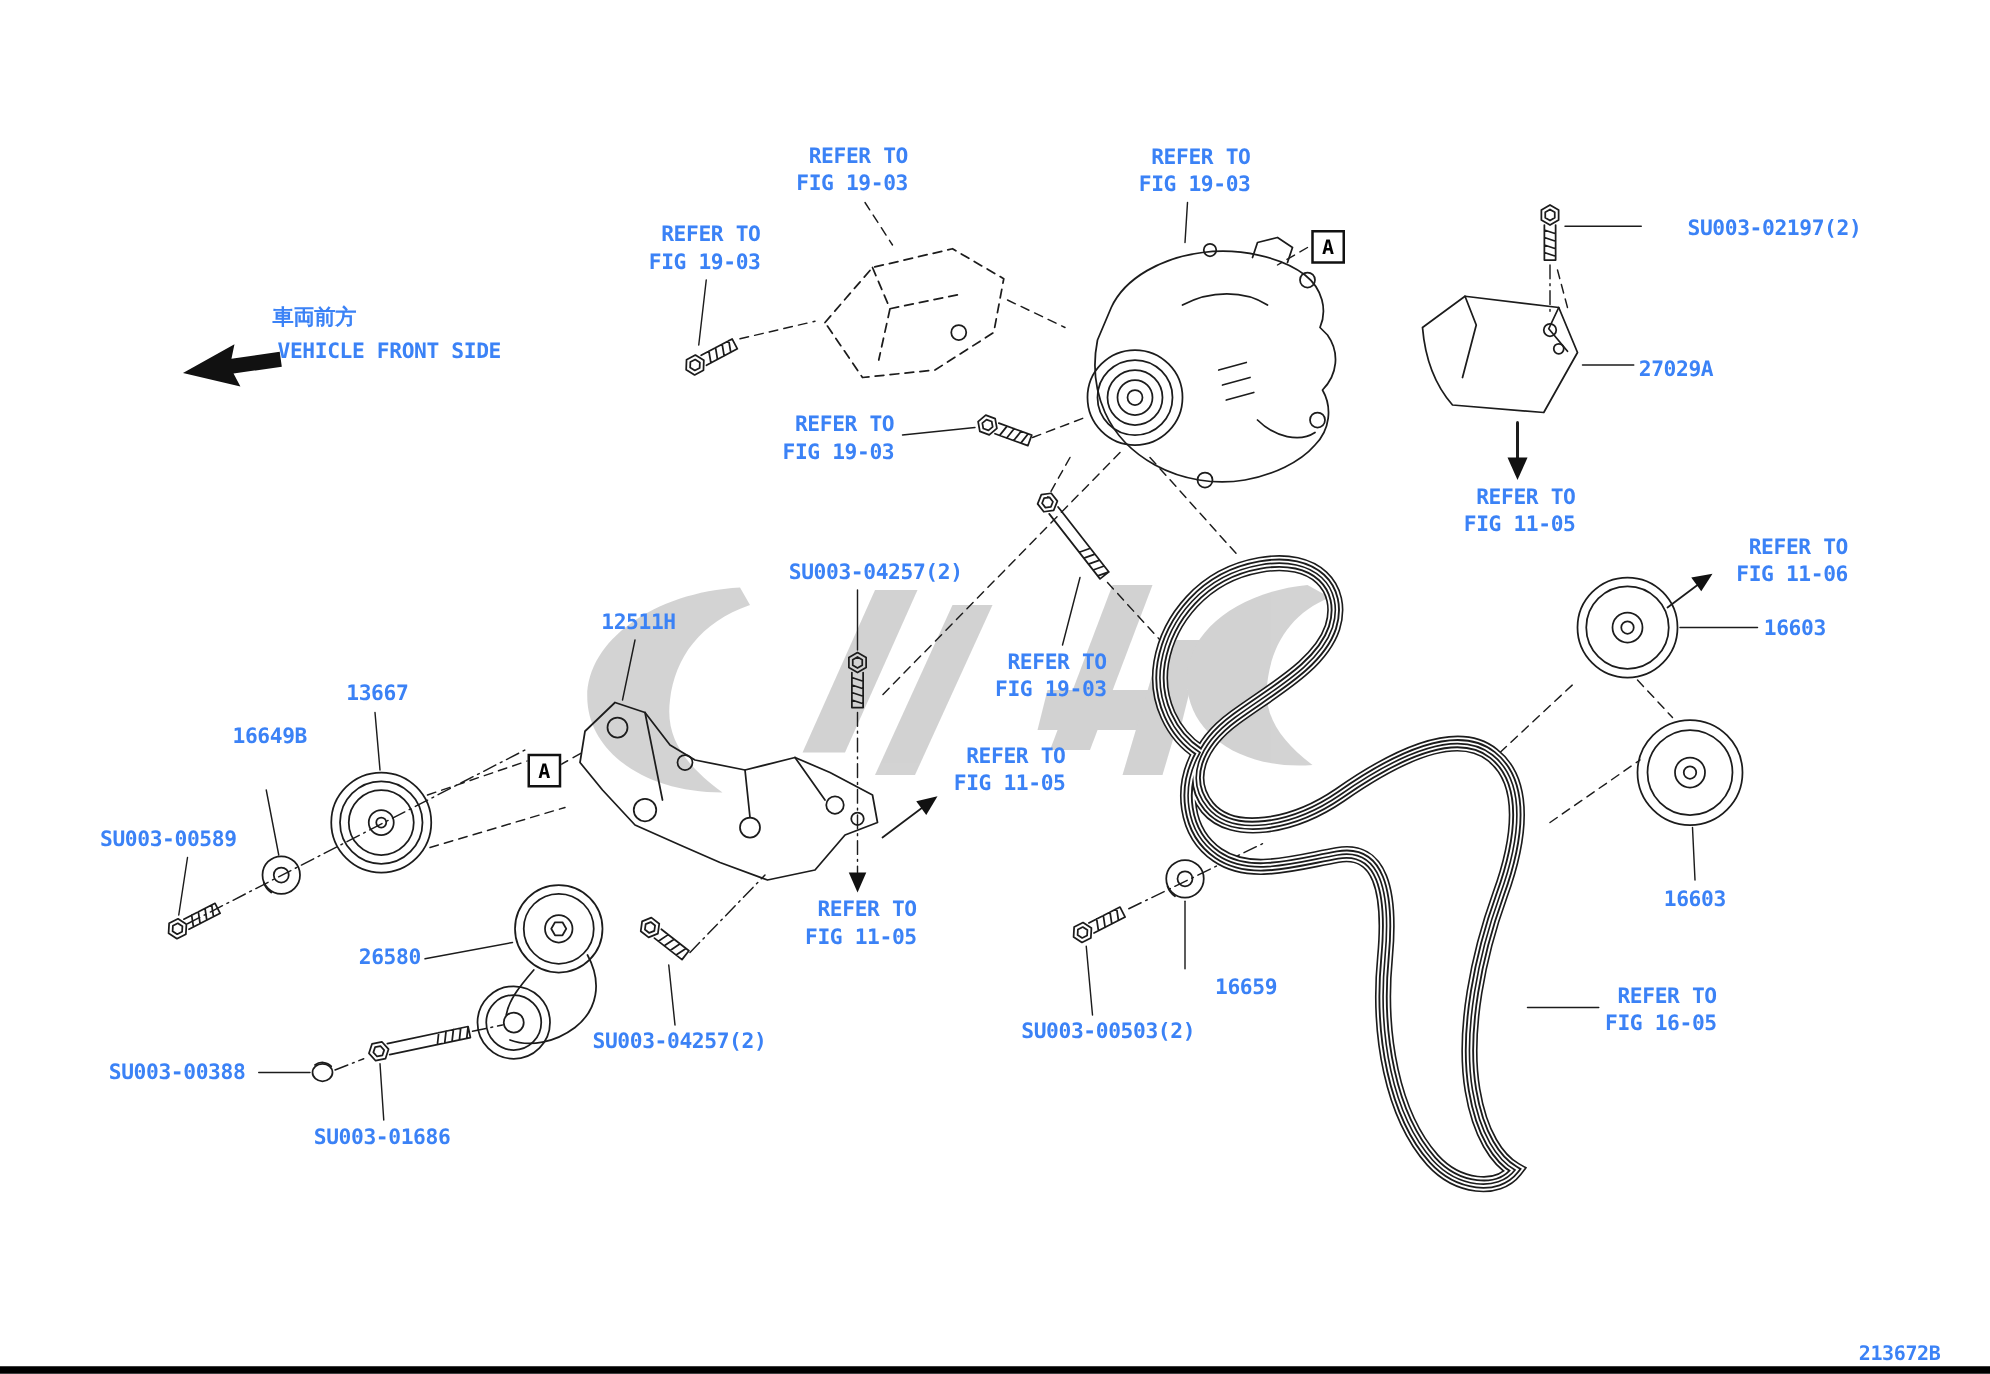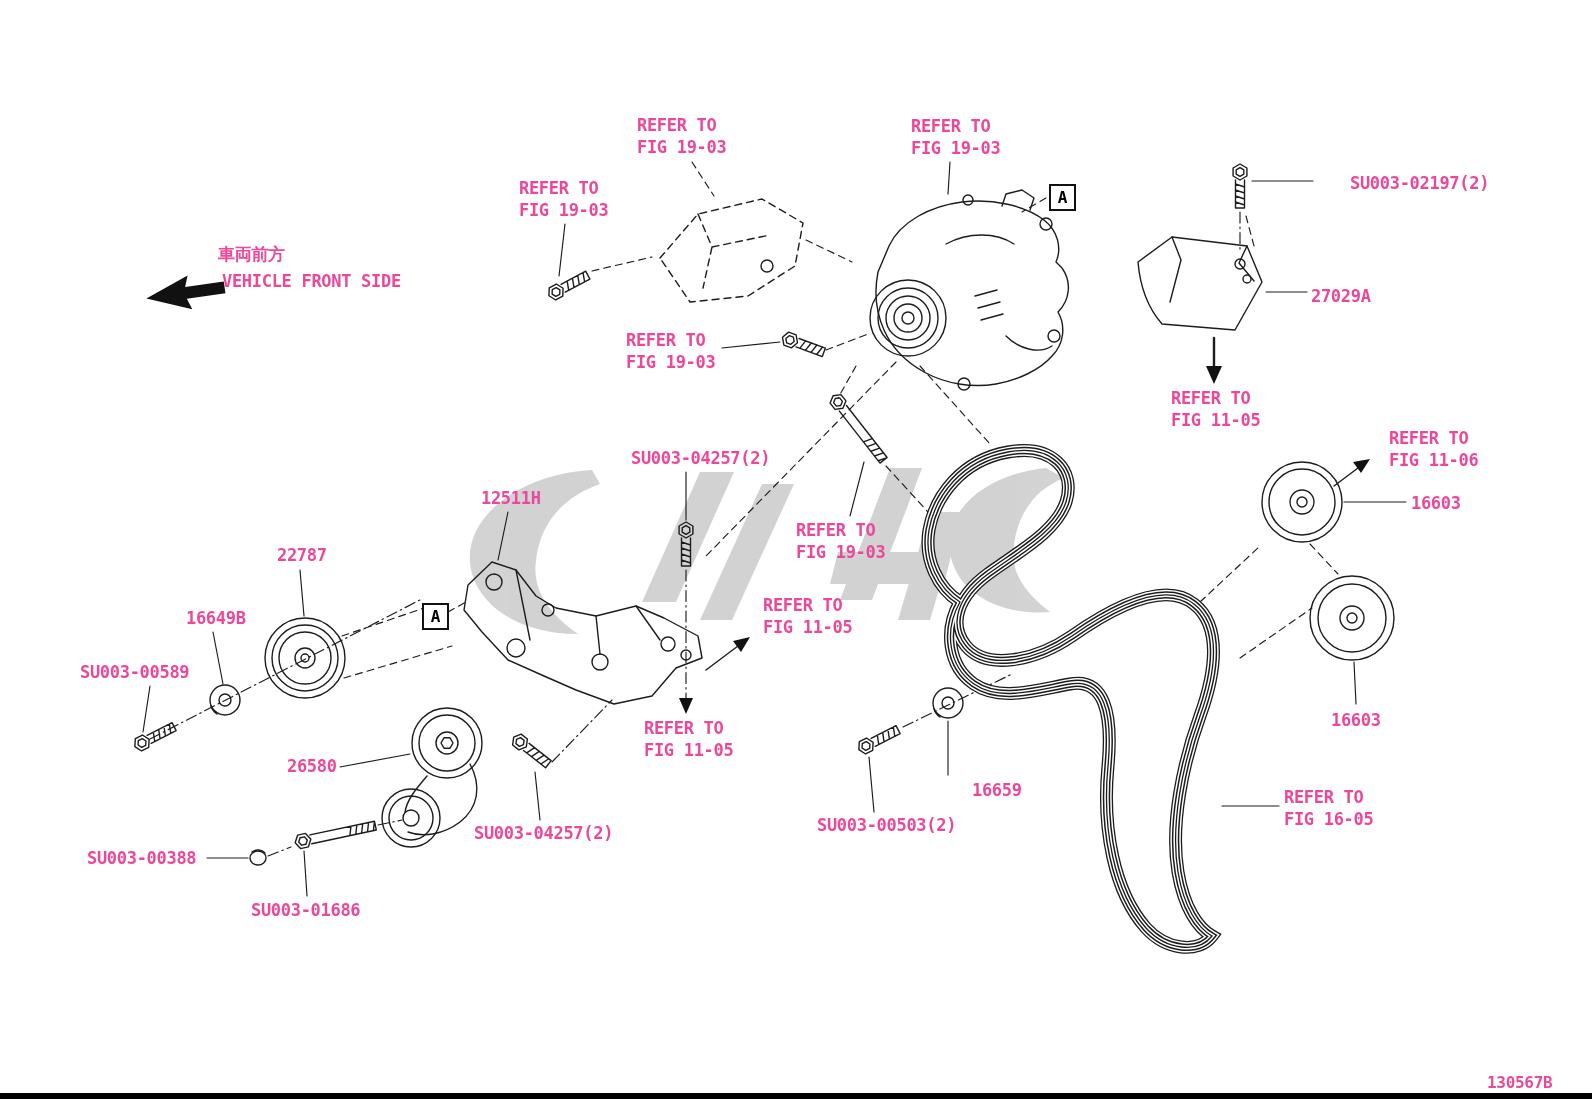--- a/index.html
+++ b/index.html
@@ -7,22 +7,22 @@
   .stage { position:absolute; left:0; top:0; width:1592px; height:1099px; background:#fff;
            font-family:"DejaVu Sans Mono", monospace; }
   .art { position:absolute; left:0; top:0; }
   .ln { stroke:#1c1c1c; stroke-width:1.4; fill:none; stroke-linecap:round; stroke-linejoin:round; }
   .thin { stroke-width:1.15; }
   .thick { stroke-width:2.4; }
   .dash { stroke-dasharray:7 5; }
   .ddot { stroke-dasharray:11 4 1.5 4; }
   .fillb { fill:#111; stroke:none; }
   .wm { fill:#c6c6c6; opacity:.78; stroke:none; }
-  .lbl { position:absolute; font:700 17px/22px "DejaVu Sans Mono", monospace; color:#ec4899;
-         white-space:pre-line; letter-spacing:-0.3px; }
+  .lbl { position:absolute; font:700 17px/22px "DejaVu Sans Mono", monospace; color:#3b82f6;
+         white-space:pre-line; letter-spacing:-0.3px;text-align:right; }
   .small { font-size:16px; }
   .abox { position:absolute; width:27px; height:27px; border:2px solid #111; background:#fff;
           text-align:center; font:700 16px/23px "DejaVu Sans Mono", monospace; color:#000; }
   .bottom-bar { position:absolute; left:0; top:1093px; width:1592px; height:6px; background:#000; }
 </style>
 </head>
 <body>
 
 <div class="stage">
 
@@ -242,36 +242,36 @@
 FIG 11-05</div>
   <div class="lbl" style="left:626px;top:329px">REFER TO
 FIG 19-03</div>
   <div class="lbl" style="left:631px;top:447px">SU003-04257(2)</div>
   <div class="lbl" style="left:481px;top:487px">12511H</div>
   <div class="lbl" style="left:796px;top:519px">REFER TO
 FIG 19-03</div>
   <div class="lbl" style="left:1389px;top:427px">REFER TO
 FIG 11-06</div>
   <div class="lbl" style="left:1411px;top:492px">16603</div>
-  <div class="lbl" style="left:277px;top:544px">22787</div>
-  <div class="lbl" style="left:186px;top:607px">16649B</div>
+  <div class="lbl" style="left:277px;top:544px">13667</div>
+  <div class="lbl" style="left:186px;top:578px">16649B</div>
   <div class="lbl" style="left:80px;top:661px">SU003-00589</div>
   <div class="lbl" style="left:763px;top:594px">REFER TO
 FIG 11-05</div>
   <div class="lbl" style="left:287px;top:755px">26580</div>
   <div class="lbl" style="left:644px;top:717px">REFER TO
 FIG 11-05</div>
   <div class="lbl" style="left:474px;top:822px">SU003-04257(2)</div>
   <div class="lbl" style="left:87px;top:847px">SU003-00388</div>
   <div class="lbl" style="left:251px;top:899px">SU003-01686</div>
   <div class="lbl" style="left:817px;top:814px">SU003-00503(2)</div>
   <div class="lbl" style="left:972px;top:779px">16659</div>
   <div class="lbl" style="left:1331px;top:709px">16603</div>
   <div class="lbl" style="left:1284px;top:786px">REFER TO
 FIG 16-05</div>
 
   <div class="abox" style="left:1049px;top:184px">A</div>
   <div class="abox" style="left:422px;top:603px">A</div>
 
-  <div class="lbl small" style="left:1487px;top:1072px">130567B</div>
+  <div class="lbl small" style="left:1487px;top:1072px">213672B</div>
 
   <div class="bottom-bar"></div>
 </div>
 
 </body></html>

